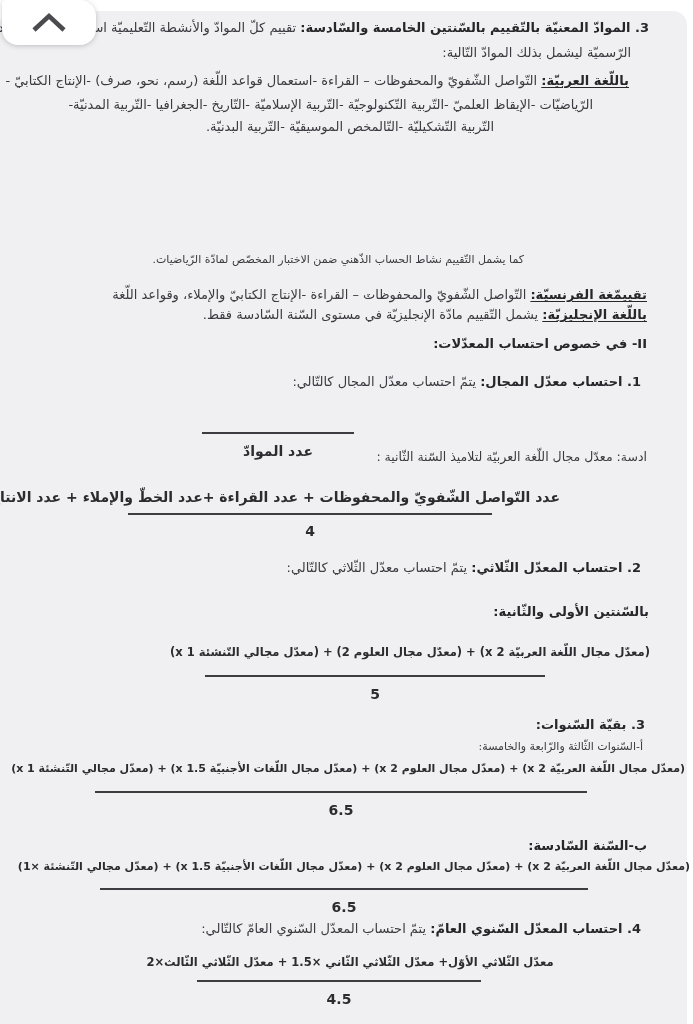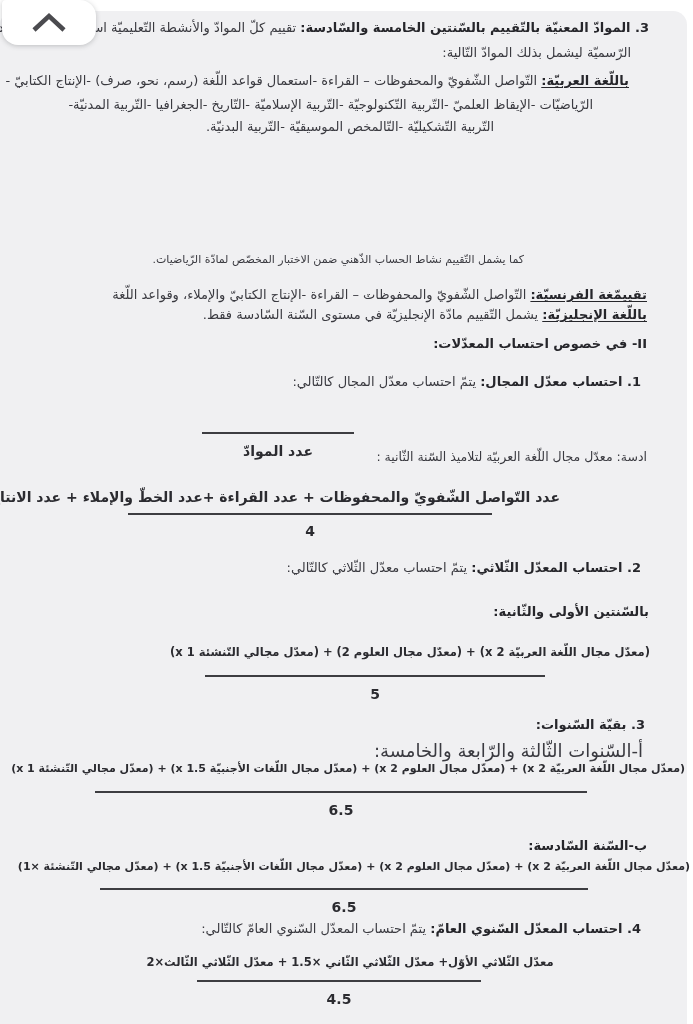--- a/index.html
+++ b/index.html
@@ -84,21 +84,21 @@
     <span>يتمّ احتساب معدّل الثّلاثي كالتّالي:</span>
   </div>
 
   <div class="line b" style="top:593px;right:38px;">بالسّنتين الأولى والثّانية:</div>
 
   <div class="line frm ctr" style="top:634px;left:110px;width:600px;font-size:11.5px;">(معدّل مجال اللّغة العربيّة x 2) + (معدّل مجال العلوم 2) + (معدّل مجالي التّنشئة x 1)</div>
   <div class="hline" style="top:664px;left:205px;width:340px;"></div>
   <div class="den" style="top:675px;left:205px;width:340px;">5</div>
 
   <div class="line b" style="top:706px;right:42px;">3. بقيّة السّنوات:</div>
-  <div class="line" style="top:729px;right:44px;font-size:18px;">أ-السّنوات الثّالثة والرّابعة والخامسة:</div>
+  <div class="line" style="top:729px;right:44px;font-size:11px;">أ-السّنوات الثّالثة والرّابعة والخامسة:</div>
 
   <div class="line frm ctr" style="top:751px;left:45px;width:640px;font-size:11px;">(معدّل مجال اللّغة العربيّة x 2) + (معدّل مجال العلوم x 2) + (معدّل مجال اللّغات الأجنبيّة x 1.5) + (معدّل مجالي التّنشئة x 1)</div>
   <div class="hline" style="top:780px;left:95px;width:492px;"></div>
   <div class="den" style="top:791px;left:95px;width:492px;">6.5</div>
 
   <div class="line b" style="top:827px;right:40px;">ب-السّنة السّادسة:</div>
 
   <div class="line frm ctr" style="top:849px;left:45px;width:645px;font-size:11px;">(معدّل مجال اللّغة العربيّة x 2) + (معدّل مجال العلوم x 2) + (معدّل مجال اللّغات الأجنبيّة x 1.5) + (معدّل مجالي التّنشئة ×1)</div>
   <div class="hline" style="top:877px;left:100px;width:488px;"></div>
   <div class="den" style="top:888px;left:100px;width:488px;">6.5</div>

